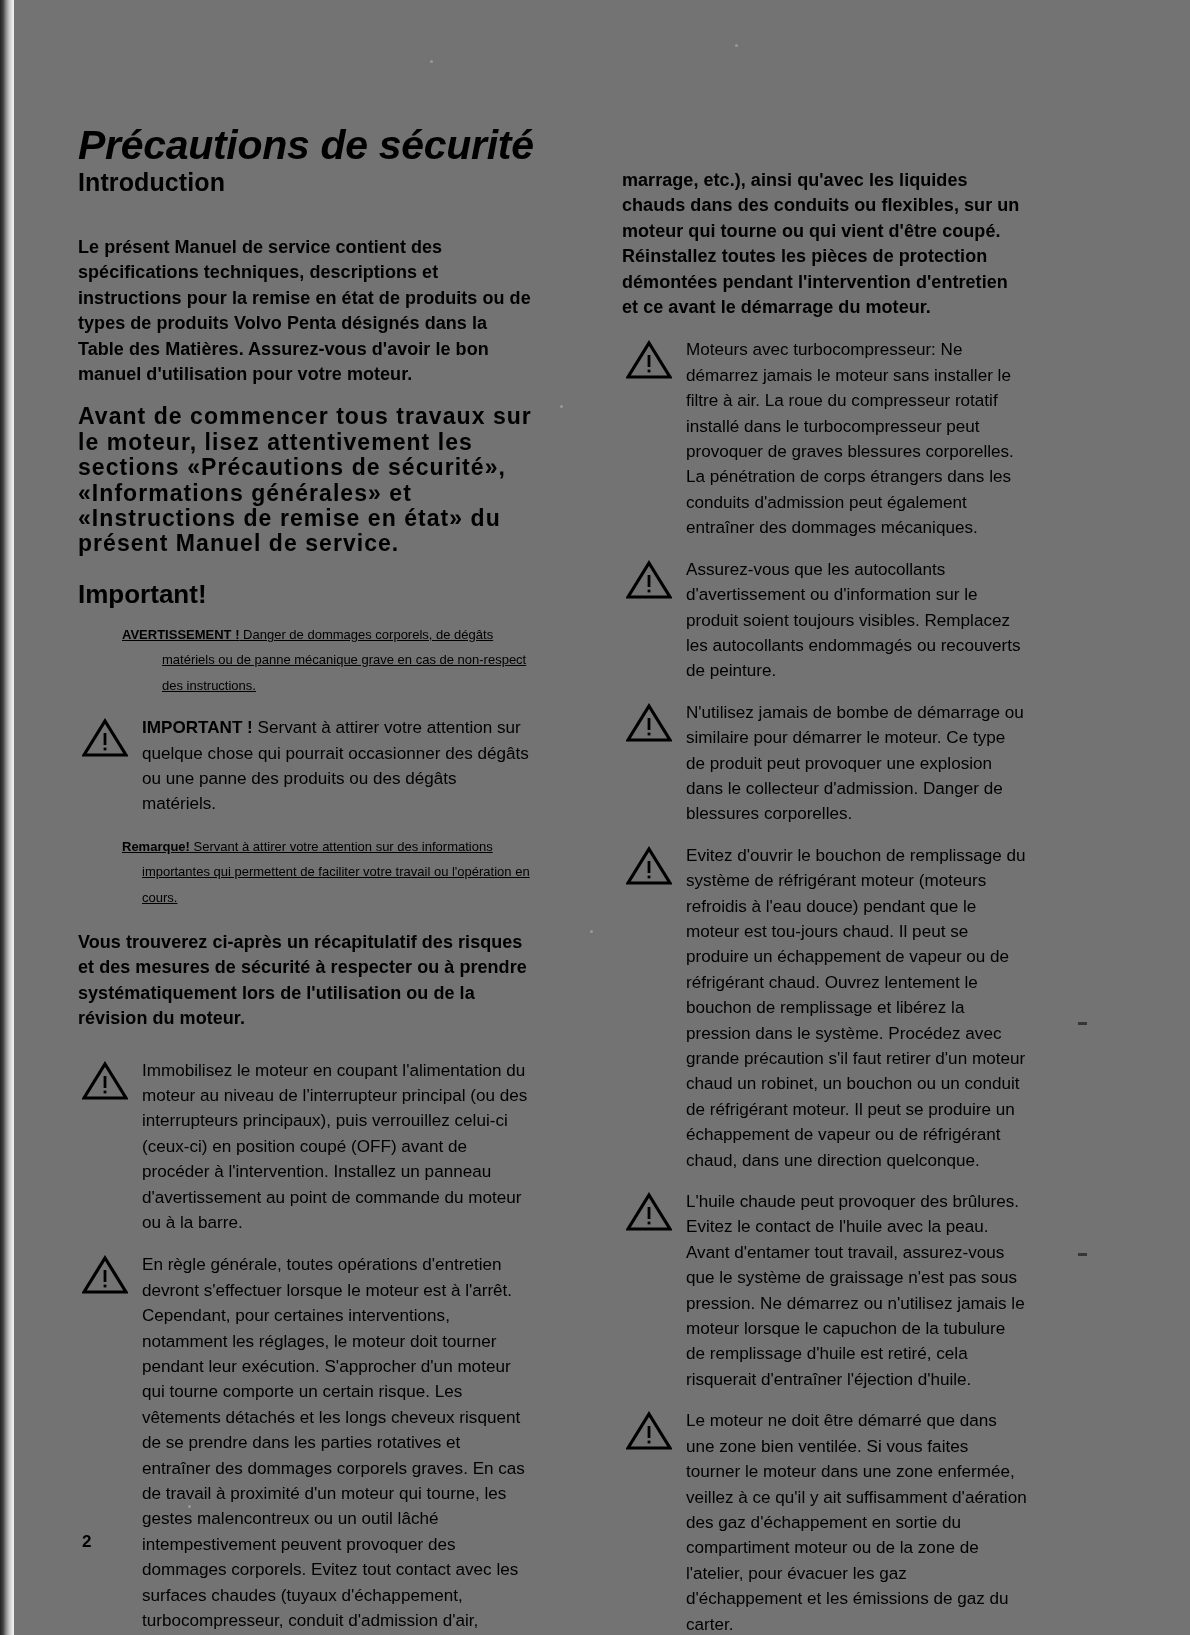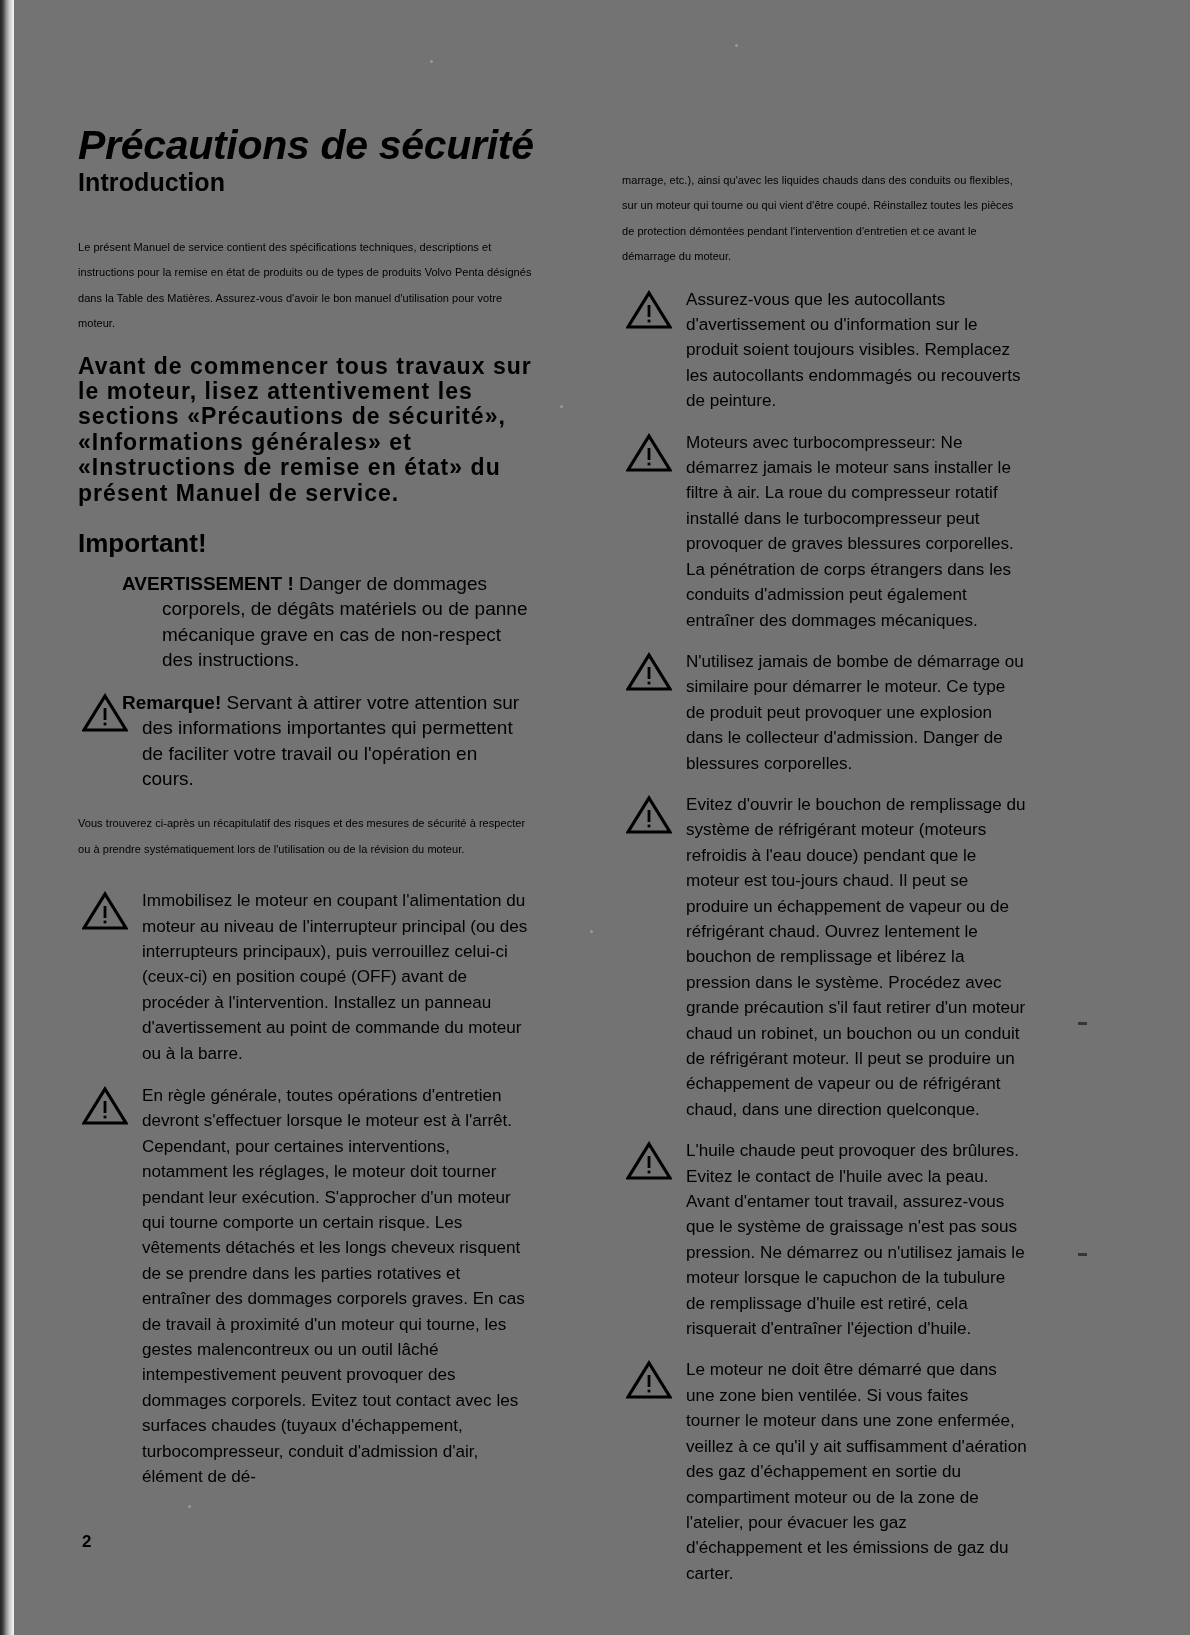--- a/index.html
+++ b/index.html
@@ -71,40 +71,42 @@
     margin: 0 0 38px 0;
     letter-spacing: .1px;
   }
   h3.sub-head {
     font-size: 26px;
     font-weight: bold;
     margin: 22px 0 12px 0;
   }
 
   p.body-text {
-    font-size: 11px;
+    font-size: 18px;
     line-height: 25.4px;
     margin: 0 0 17px 0;
     letter-spacing: .05px;
+    font-weight: bold;
   }
   p.body-bold {
     font-size: 23px;
     line-height: 25.4px;
     margin: 0 0 8px 0;
     font-weight: bold;
     letter-spacing: 1.05px;
   }
 
   
   .hang-block {
-    font-size: 19px;
+    font-size: 13px;
     line-height: 25.4px;
     margin: 0 0 17px 0;
     padding-left: 64px;
     text-indent: -20px;
+    text-decoration: underline;
   }
   .hang-block.deep {
     padding-left: 84px;
     text-indent: -40px;
   }
   .hang-block b { font-weight: bold; }
 
   
   .warn {
     position: relative;
@@ -168,20 +170,21 @@
     </div>
 
     <div class="warn">
       <span class="tri">
         <svg viewBox="0 0 46 40" aria-hidden="true">
           <path d="M23 3 L44 37 L2 37 Z" fill="none" stroke="#000" stroke-width="3.2" stroke-linejoin="miter"></path>
           <rect x="21.6" y="15" width="2.8" height="12" fill="#000"></rect>
           <rect x="21.6" y="29.6" width="2.8" height="2.8" fill="#000"></rect>
         </svg>
       </span>
+      <span class="txt"><b>IMPORTANT !</b><span> Servant à attirer votre attention sur quelque chose qui pourrait occasionner des dégâts ou une panne des produits ou des dégâts matériels.</span></span>
     </div>
 
     <div class="hang-block">
       <b>Remarque!</b><span> Servant à attirer votre attention sur des informations importantes qui permettent de faciliter votre travail ou l'opération en cours.</span>
     </div>
 
     <p class="body-text" style="margin-top:20px;">Vous trouverez ci-après un récapitulatif des risques et des mesures de sécurité à respecter ou à prendre systématiquement lors de l'utilisation ou de la révision du moteur.</p>
 
     <div class="warn gap-top">
       <span class="tri">
@@ -212,42 +215,42 @@
     <p class="body-text">marrage, etc.), ainsi qu'avec les liquides chauds dans des conduits ou flexibles, sur un moteur qui tourne ou qui vient d'être coupé. Réinstallez toutes les pièces de protection démontées pendant l'intervention d'entretien et ce avant le démarrage du moteur.</p>
 
     <div class="warn tight">
       <span class="tri">
         <svg viewBox="0 0 46 40" aria-hidden="true">
           <path d="M23 3 L44 37 L2 37 Z" fill="none" stroke="#000" stroke-width="3.2" stroke-linejoin="miter"></path>
           <rect x="21.6" y="15" width="2.8" height="12" fill="#000"></rect>
           <rect x="21.6" y="29.6" width="2.8" height="2.8" fill="#000"></rect>
         </svg>
       </span>
+      <span class="txt">Moteurs avec turbocompresseur: Ne démarrez jamais le moteur sans installer le filtre à air. La roue du compresseur rotatif installé dans le turbocompresseur peut provoquer de graves blessures corporelles. La pénétration de corps étrangers dans les conduits d'admission peut également entraîner des dommages mécaniques.</span>
+    </div>
+
+    <div class="warn tight">
+      <span class="tri">
+        <svg viewBox="0 0 46 40" aria-hidden="true">
+          <path d="M23 3 L44 37 L2 37 Z" fill="none" stroke="#000" stroke-width="3.2" stroke-linejoin="miter"></path>
+          <rect x="21.6" y="15" width="2.8" height="12" fill="#000"></rect>
+          <rect x="21.6" y="29.6" width="2.8" height="2.8" fill="#000"></rect>
+        </svg>
+      </span>
       <span class="txt">Assurez-vous que les autocollants d'avertissement ou d'information sur le produit soient toujours visibles. Remplacez les autocollants endommagés ou recouverts de peinture.</span>
     </div>
 
     <div class="warn tight">
       <span class="tri">
         <svg viewBox="0 0 46 40" aria-hidden="true">
           <path d="M23 3 L44 37 L2 37 Z" fill="none" stroke="#000" stroke-width="3.2" stroke-linejoin="miter"></path>
           <rect x="21.6" y="15" width="2.8" height="12" fill="#000"></rect>
           <rect x="21.6" y="29.6" width="2.8" height="2.8" fill="#000"></rect>
         </svg>
       </span>
-      <span class="txt">Moteurs avec turbocompresseur: Ne démarrez jamais le moteur sans installer le filtre à air. La roue du compresseur rotatif installé dans le turbocompresseur peut provoquer de graves blessures corporelles. La pénétration de corps étrangers dans les conduits d'admission peut également entraîner des dommages mécaniques.</span>
-    </div>
-
-    <div class="warn tight">
-      <span class="tri">
-        <svg viewBox="0 0 46 40" aria-hidden="true">
-          <path d="M23 3 L44 37 L2 37 Z" fill="none" stroke="#000" stroke-width="3.2" stroke-linejoin="miter"></path>
-          <rect x="21.6" y="15" width="2.8" height="12" fill="#000"></rect>
-          <rect x="21.6" y="29.6" width="2.8" height="2.8" fill="#000"></rect>
-        </svg>
-      </span>
       <span class="txt">N'utilisez jamais de bombe de démarrage ou similaire pour démarrer le moteur. Ce type de produit peut provoquer une explosion dans le collecteur d'admission. Danger de blessures corporelles.</span>
     </div>
 
     <div class="warn tight">
       <span class="tri">
         <svg viewBox="0 0 46 40" aria-hidden="true">
           <path d="M23 3 L44 37 L2 37 Z" fill="none" stroke="#000" stroke-width="3.2" stroke-linejoin="miter"></path>
           <rect x="21.6" y="15" width="2.8" height="12" fill="#000"></rect>
           <rect x="21.6" y="29.6" width="2.8" height="2.8" fill="#000"></rect>
         </svg>

